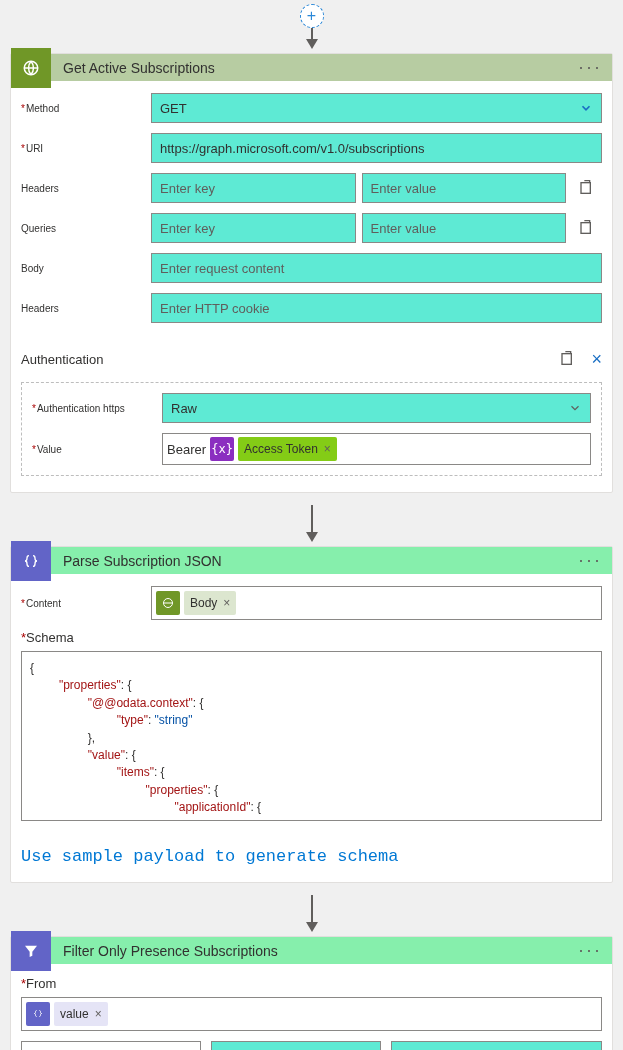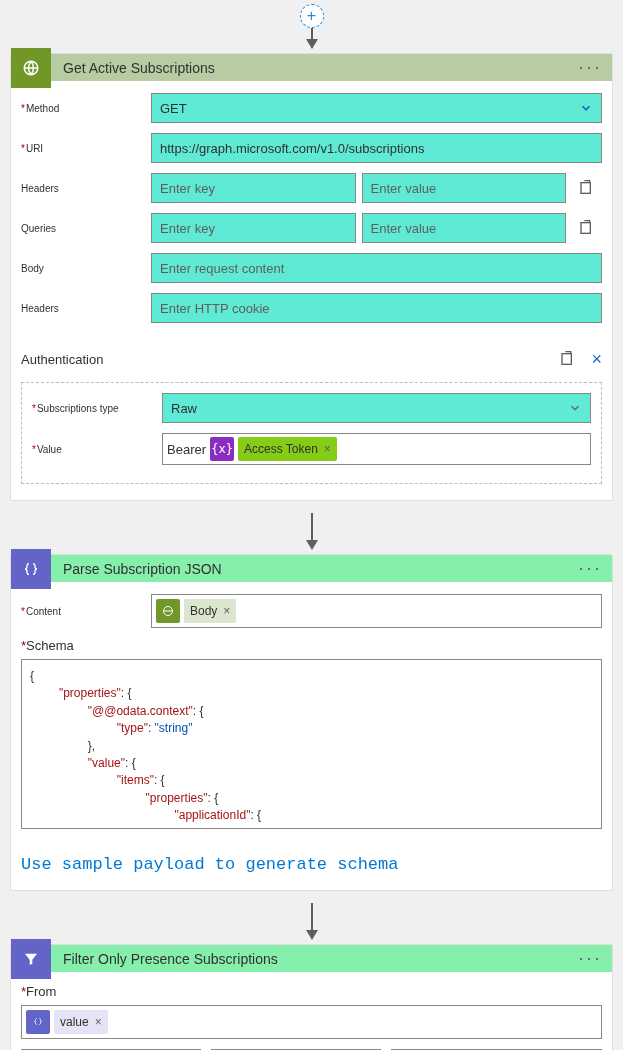--- a/index.html
+++ b/index.html
@@ -159,31 +159,31 @@
             <svg width="16" height="16" viewBox="0 0 24 24" fill="none" stroke="#605e5c" stroke-width="2">
                 <rect x="3" y="4" width="14" height="16"></rect>
                 <path d="M8 1h8v3"></path>
               </svg>
           </div>
           <span class="close-x">×</span>
         </div>
       </div>
       <div class="auth-box">
         <div class="row">
-          <div class="lbl"><span class="req">*</span><span>Subscriptions type</span></div>
+          <div class="lbl"><span class="req">*</span><span>Authentication https</span></div>
           <div class="ctl">
             <div class="select" style="flex:1">
               <span>Raw</span>
               <svg class="chev" viewBox="0 0 24 24" fill="none" stroke="#605e5c" stroke-width="2">
                   <path d="M6 9l6 6 6-6"></path>
                 </svg>
             </div>
           </div>
         </div>
-        <div class="row" style="margin-bottom:8px">
+        <div class="row" style="margin-bottom:0">
           <div class="lbl"><span class="req">*</span><span>Value</span></div>
           <div class="ctl">
             <div class="token-pill-wrap">
               <span>Bearer</span>
               <span class="pill purple-i">{x}</span>
               <span class="pill purple-l">
                 <span>Access Token</span>
                 <span class="x">×</span>
               </span>
             </div>

